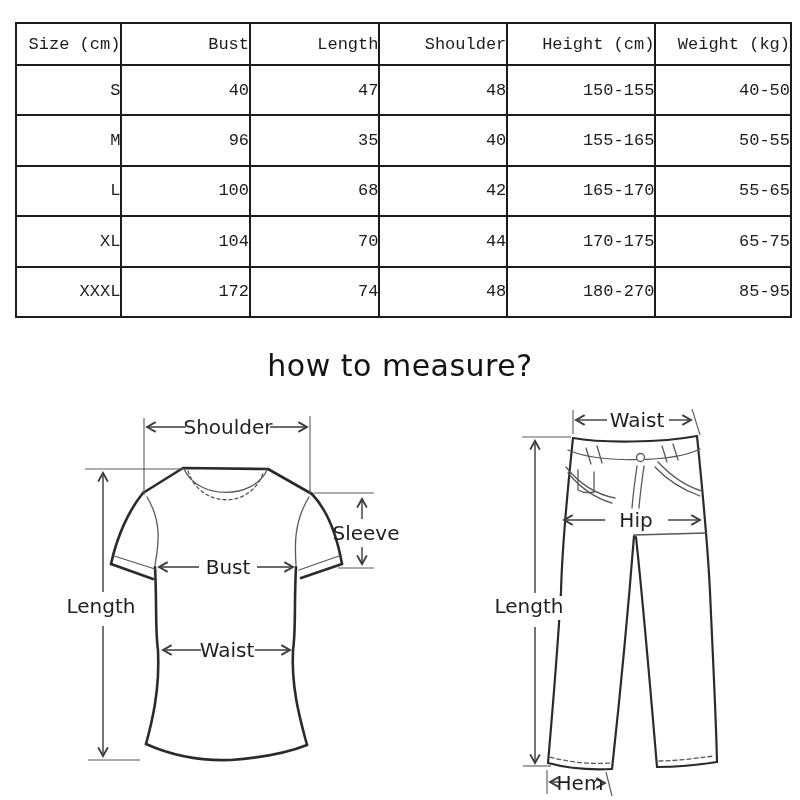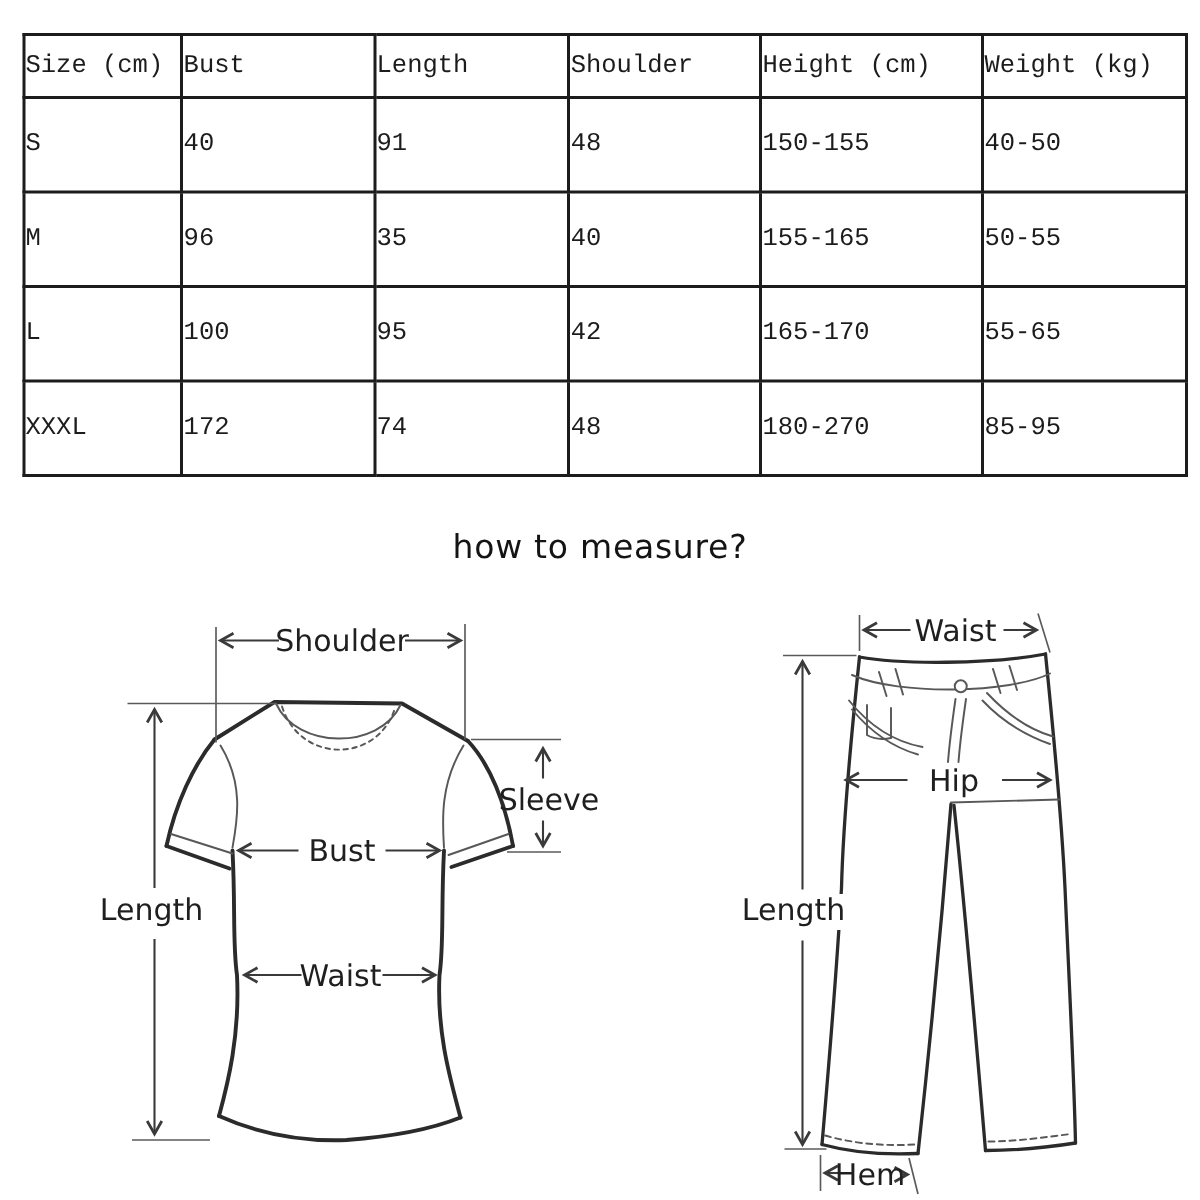--- a/index.html
+++ b/index.html
@@ -8,29 +8,29 @@
           font-family:"DejaVu Sans", sans-serif; color:#1a1a1a; }
 
   
   table.size-table {
     position:absolute; left:15px; top:22px; width:777px; height:296px;
     border-collapse:collapse; table-layout:fixed;
     font-family:"Liberation Mono","DejaVu Sans Mono",monospace;
     font-size:17px; color:#1c1c1c;
   }
   table.size-table th, table.size-table td {
-    border:2px solid #1c1c1c; text-align:left; vertical-align:middle;
+    border:2px solid #1c1c1c; text-align:right; vertical-align:middle;
     font-weight:normal; height:42px; padding:0; white-space:nowrap;
     overflow:hidden;
   }
 
   
   .measure-heading {
     position:absolute; left:0; top:347px; width:800px; height:38px;
-    text-align:center; font-size:22px; line-height:38px; color:#141414;
+    text-align:center; font-size:30px; line-height:38px; color:#141414;
     letter-spacing:0.5px;
   }
 
   
   svg.diagram { position:absolute; overflow:visible; }
   svg.diagram text {
     font-family:"DejaVu Sans", sans-serif; fill:#1f1f1f; font-size:20px;
   }
   .outline   { stroke:#2b2b2b; fill:none; stroke-linejoin:round; stroke-linecap:round; }
   .detail    { stroke:#585858; fill:none; stroke-width:1.3; stroke-linecap:round; }
@@ -58,40 +58,48 @@
         <th>Length</th>
         <th>Shoulder</th>
         <th>Height (cm)</th>
         <th>Weight (kg)</th>
       </tr>
     </thead>
     <tbody>
       <tr>
         <td>S</td>
         <td>40</td>
-        <td>91</td>
+        <td>47</td>
         <td>48</td>
         <td>150-155</td>
         <td>40-50</td>
       </tr>
       <tr>
         <td>M</td>
         <td>96</td>
         <td>35</td>
         <td>40</td>
         <td>155-165</td>
         <td>50-55</td>
       </tr>
       <tr>
         <td>L</td>
         <td>100</td>
-        <td>95</td>
+        <td>68</td>
         <td>42</td>
         <td>165-170</td>
         <td>55-65</td>
+      </tr>
+      <tr>
+        <td>XL</td>
+        <td>104</td>
+        <td>70</td>
+        <td>44</td>
+        <td>170-175</td>
+        <td>65-75</td>
       </tr>
       <tr>
         <td>XXXL</td>
         <td>172</td>
         <td>74</td>
         <td>48</td>
         <td>180-270</td>
         <td>85-95</td>
       </tr>
     </tbody>

